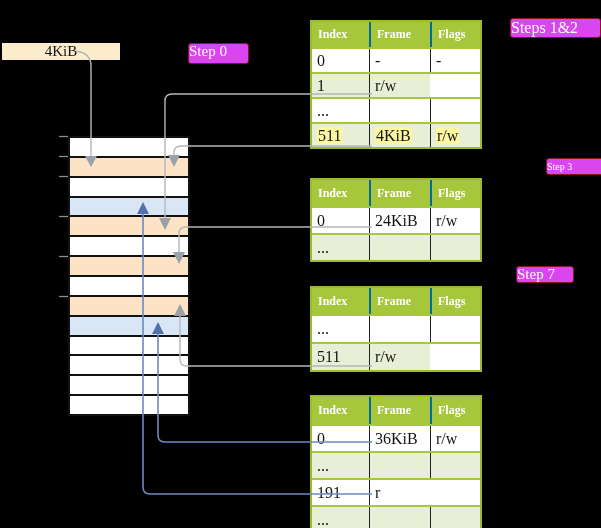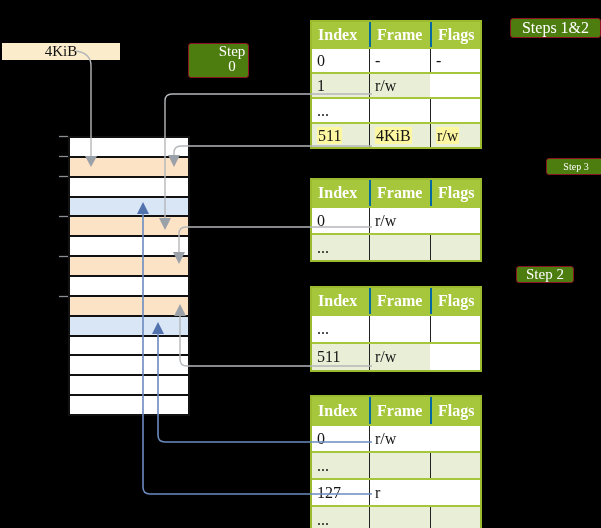--- a/index.html
+++ b/index.html
@@ -8,25 +8,25 @@
     font-family:"Liberation Serif","DejaVu Serif",serif;
   }
   
   .frame-box{
     position:absolute;left:2px;top:43px;width:118px;height:17px;
     background:#fbeccb;color:#111;text-align:center;
     font-size:15px;line-height:17px;
   }
   
   .badge{
-    position:absolute;background:#4d7c0f;border:1px solid #8c1322;border-radius:3px;
-    color:#fff;text-align:center;box-sizing:border-box;
+    position:absolute;background:#d946ef;border:1px solid #8c1322;border-radius:3px;
+    color:#fff;text-align:left;box-sizing:border-box;
   }
   .b12{left:510px;top:18px;width:91px;height:20px;font-size:16px;line-height:18px;}
-  .b0 {left:188px;top:43px;width:61px;height:35px;font-size:15px;line-height:15px;padding-left:27px;}
+  .b0 {left:188px;top:43px;width:61px;height:21px;font-size:15px;line-height:15px;}
   .b3 {left:519px;top:158px;width:60px;height:17px;font-size:10px;line-height:15px;margin-left:27px;}
   .b4 {left:516px;top:266px;width:58px;height:17px;font-size:15px;line-height:15px;}
   
   .membox{
     position:absolute;left:68px;top:136px;width:122px;height:280px;
     box-sizing:border-box;border:2px solid #111;background:#fff;
     display:flex;flex-direction:column;
   }
   .mrow{flex:1;box-sizing:border-box;}
   .mrow + .mrow{border-top:2px solid #111;}
@@ -34,21 +34,21 @@
   .m-pt{background:#fce3c6;}
   .m-data{background:#d9e6f6;}
   
   .tbl{
     position:absolute;left:310px;width:172px;box-sizing:border-box;
     border:2px solid #9cba2e;background:#fff;
   }
   .thead,.tr{display:grid;grid-template-columns:57px 61px 1fr;}
   .thead{background:#a6c63b;}
   .th{
-    color:#fff;font-weight:bold;font-size:16px;padding-left:6px;
+    color:#fff;font-weight:bold;font-size:12px;padding-left:6px;
     box-sizing:border-box;overflow:hidden;white-space:nowrap;
   }
   .th + .th{border-left:2px solid #0369a1;}
   .tr{border-top:2px solid #a6c63b;}
   .td{
     font-size:16px;color:#151515;padding-left:5px;box-sizing:border-box;
     overflow:hidden;white-space:nowrap;
   }
   .td + .td{border-left:1.5px solid #222;}
   .shade{background:#e9efd6;}
@@ -63,21 +63,21 @@
 </head>
 <body>
 
 <div class="stage">
 
   <div class="frame-box">4KiB</div>
 
   <div class="badge b0">Step 0</div>
   <div class="badge b12">Steps 1&amp;2</div>
   <div class="badge b3">Step 3</div>
-  <div class="badge b4">Step 2</div>
+  <div class="badge b4">Step 7</div>
 
   <div class="membox">
     <div class="mrow m-plain"></div>
     <div class="mrow m-pt"></div>
     <div class="mrow m-plain"></div>
     <div class="mrow m-data"></div>
     <div class="mrow m-pt"></div>
     <div class="mrow m-plain"></div>
     <div class="mrow m-pt"></div>
     <div class="mrow m-plain"></div>
@@ -117,20 +117,21 @@
   </div>
 
   <div class="tbl t2">
     <div class="thead">
       <div class="th">Index</div>
       <div class="th">Frame</div>
       <div class="th">Flags</div>
     </div>
     <div class="tr">
       <div class="td">0</div>
+      <div class="td">24KiB</div>
       <div class="td">r/w</div>
     </div>
     <div class="tr">
       <div class="td shade">...</div>
       <div class="td shade"></div>
       <div class="td shade"></div>
     </div>
   </div>
 
   <div class="tbl t3">
@@ -151,29 +152,30 @@
   </div>
 
   <div class="tbl t4">
     <div class="thead">
       <div class="th">Index</div>
       <div class="th">Frame</div>
       <div class="th">Flags</div>
     </div>
     <div class="tr">
       <div class="td">0</div>
+      <div class="td">36KiB</div>
       <div class="td">r/w</div>
     </div>
     <div class="tr">
       <div class="td shade">...</div>
       <div class="td shade"></div>
       <div class="td shade"></div>
     </div>
     <div class="tr">
-      <div class="td">127</div>
+      <div class="td">191</div>
       <div class="td">r</div>
     </div>
     <div class="tr">
       <div class="td shade">...</div>
       <div class="td shade"></div>
       <div class="td shade"></div>
     </div>
   </div>
 
   <svg class="overlay" width="601" height="528" viewBox="0 0 601 528">

